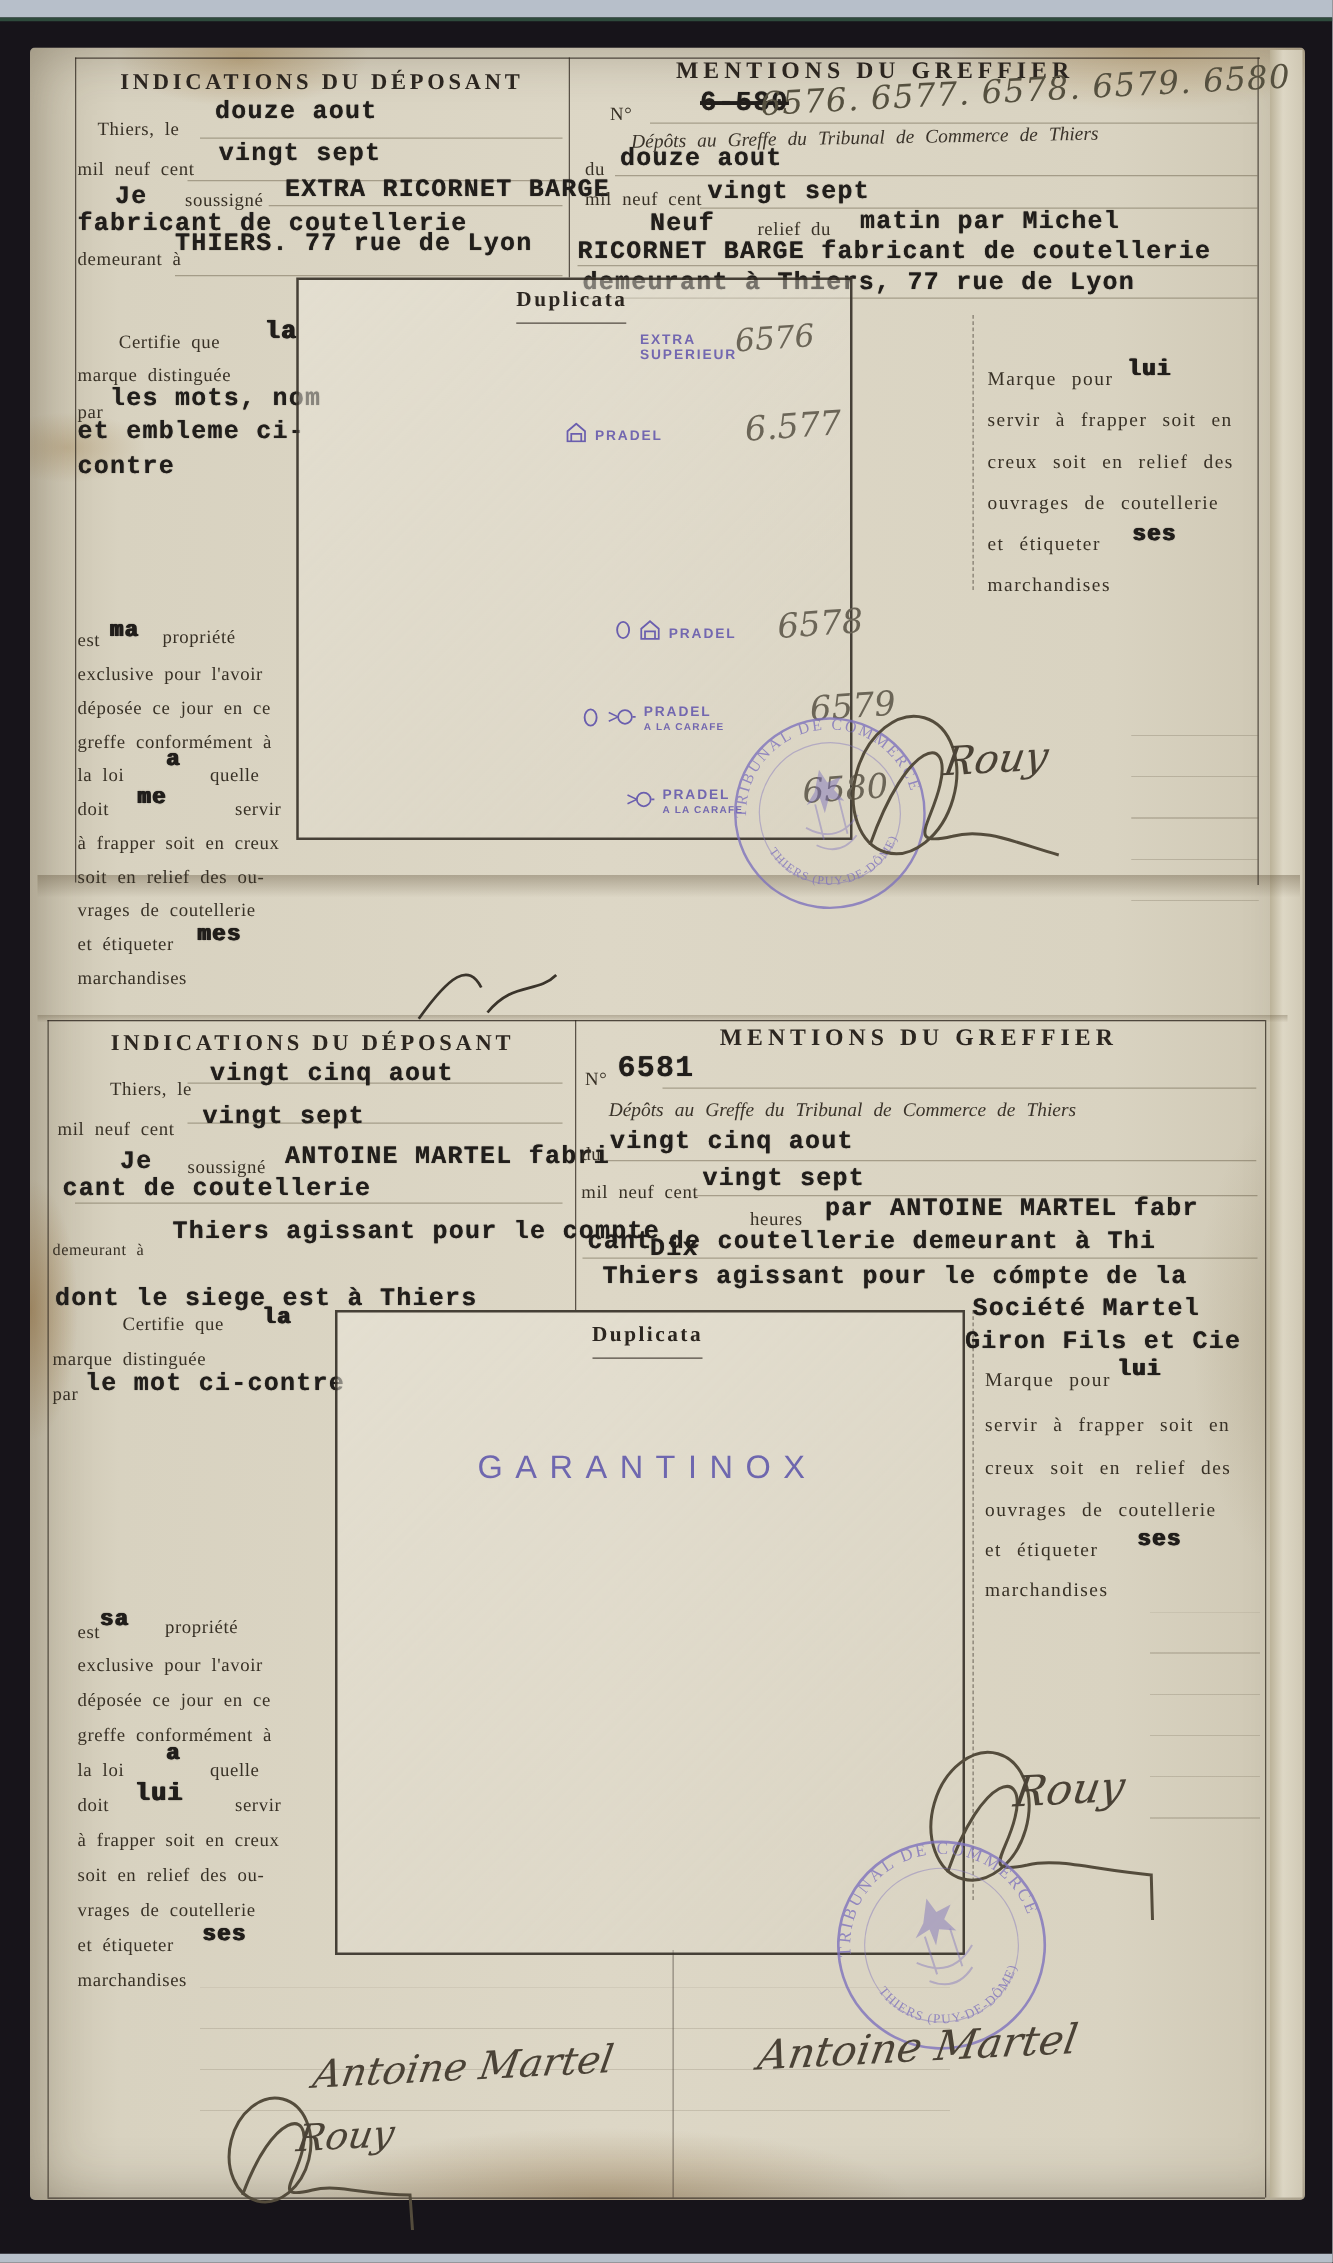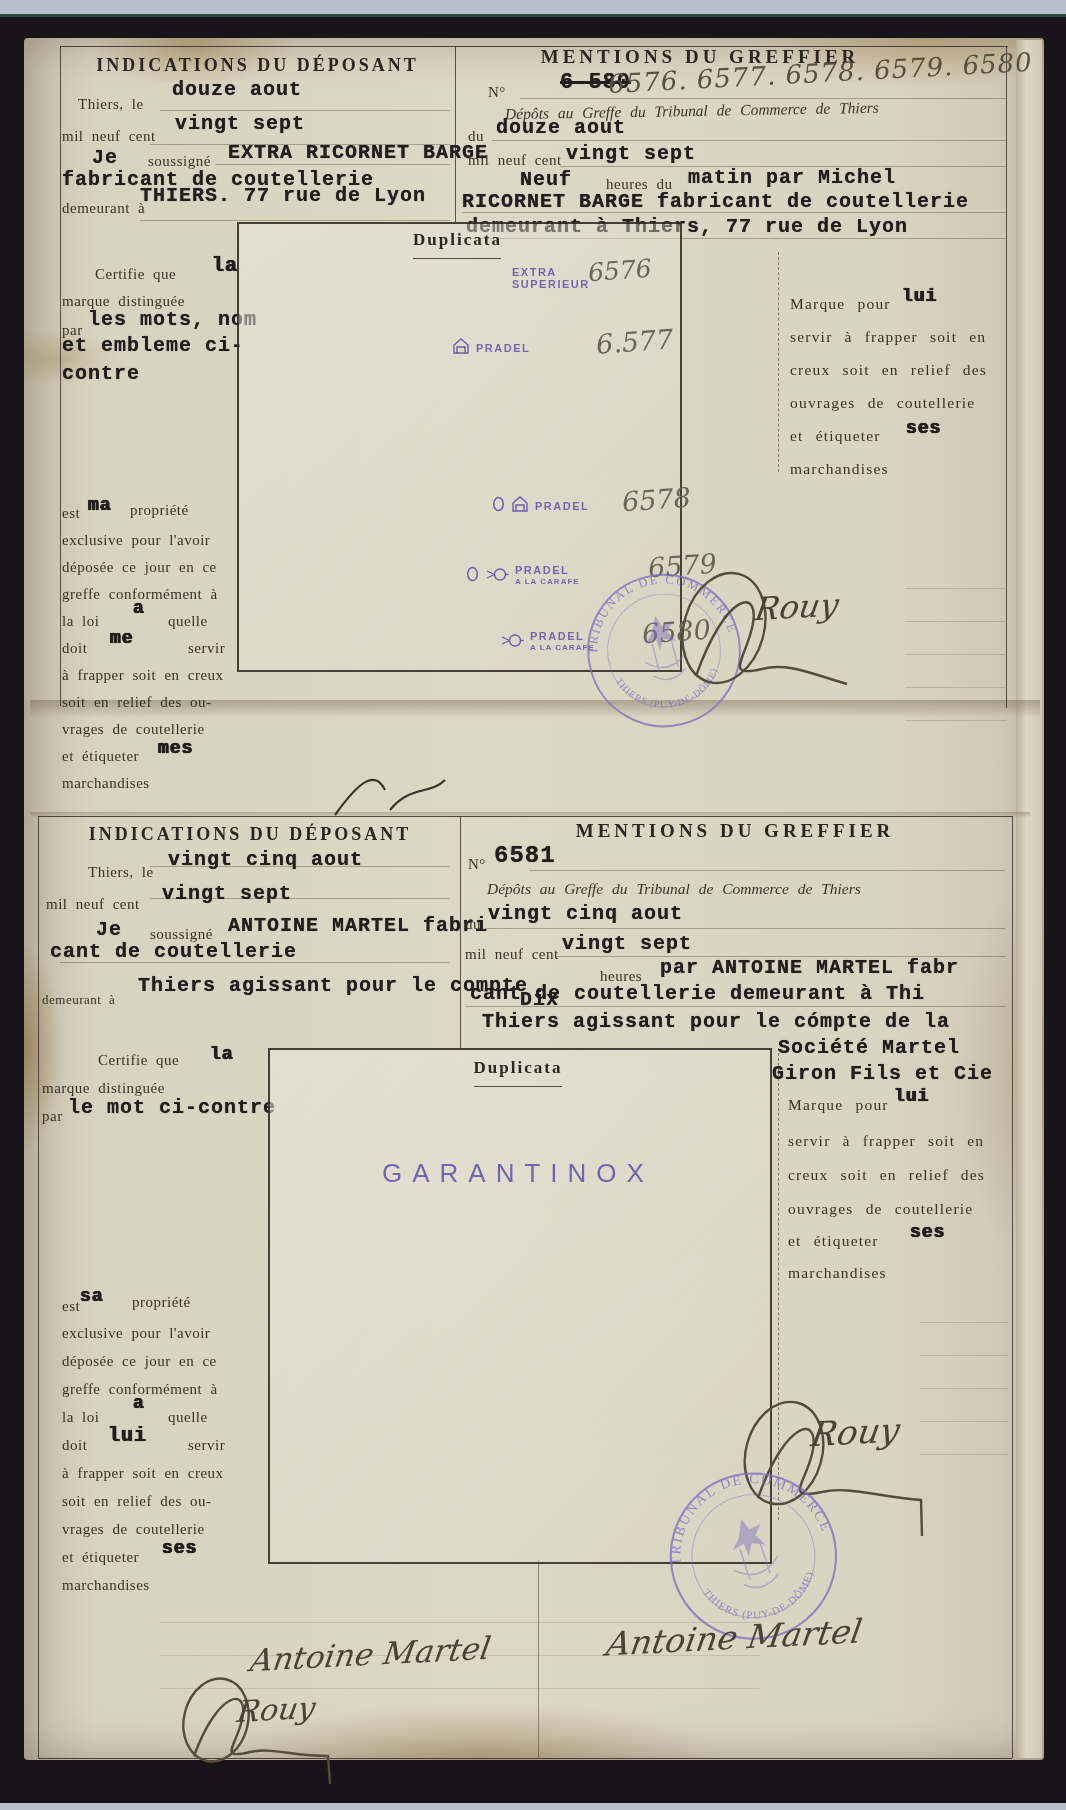--- a/index.html
+++ b/index.html
@@ -122,21 +122,21 @@
   <div class="title" style="left:480px;top:46px;width:440px;font-size:19px;letter-spacing:4px">MENTIONS DU GREFFIER</div>
   <span class="printed" style="left:488px;top:84px">N°</span>
   <span class="typed strike" style="left:560px;top:70px;font-size:22px">6-580</span>
   <span class="hand" style="left:608px;top:58px;font-size:26px;transform:rotate(-3deg);letter-spacing:1px">6576. 6577. 6578. 6579. 6580</span>
   <span class="ital" style="left:505px;top:102px;transform:rotate(-1deg)">Dépôts au Greffe du Tribunal de Commerce de Thiers</span>
   <span class="printed" style="left:468px;top:128px">du</span>
   <span class="typed" style="left:496px;top:116px">douze aout</span>
   <span class="printed" style="left:468px;top:152px">mil neuf cent</span>
   <span class="typed" style="left:566px;top:142px">vingt sept</span>
   <span class="typed" style="left:520px;top:168px">Neuf</span>
-  <span class="printed" style="left:606px;top:176px">heures du</span>
+  <span class="printed" style="left:606px;top:176px">relief du</span>
   <span class="typed" style="left:688px;top:166px">matin par Michel</span>
   <span class="typed" style="left:462px;top:190px">RICORNET BARGE fabricant de coutellerie</span>
   <span class="typed" style="left:466px;top:215px">demeurant à Thiers, 77 rue de Lyon</span>
   <span class="printed sp" style="left:790px;top:295px">Marque pour</span>
   <span class="typed heavy small" style="left:902px;top:286px">lui</span>
   <span class="printed sp" style="left:790px;top:328px">servir à frapper soit en</span>
   <span class="printed sp" style="left:790px;top:361px">creux soit en relief des</span>
   <span class="printed sp" style="left:790px;top:394px">ouvrages de coutellerie</span>
   <span class="printed sp" style="left:790px;top:427px">et étiqueter</span>
   <span class="typed heavy small" style="left:906px;top:418px">ses</span>
@@ -248,20 +248,21 @@
   <span class="printed" style="left:88px;top:864px">Thiers, le</span>
   <span class="typed" style="left:168px;top:848px">vingt cinq aout</span>
   <span class="printed" style="left:46px;top:896px">mil neuf cent</span>
   <span class="typed" style="left:162px;top:882px">vingt sept</span>
   <span class="typed" style="left:96px;top:918px">Je</span>
   <span class="printed" style="left:150px;top:926px">soussigné</span>
   <span class="typed" style="left:228px;top:914px">ANTOINE MARTEL fabri</span>
   <span class="typed" style="left:50px;top:940px">cant de coutellerie</span>
   <span class="printed" style="left:42px;top:992px;font-size:13px">demeurant à</span>
   <span class="typed" style="left:138px;top:974px">Thiers agissant pour le compte</span>
+  <span class="typed" style="left:44px;top:1028px">dont le siege est à Thiers</span>
   <span class="printed" style="left:98px;top:1052px">Certifie que</span>
   <span class="typed heavy small" style="left:210px;top:1044px">la</span>
   <span class="printed" style="left:42px;top:1080px">marque distinguée</span>
   <span class="printed" style="left:42px;top:1108px">par</span>
   <span class="typed" style="left:68px;top:1096px">le mot ci-contre</span>
 
   <span class="printed" style="left:62px;top:1298px">est</span>
   <span class="typed heavy small" style="left:80px;top:1286px">sa</span>
   <span class="printed" style="left:132px;top:1294px">propriété</span>
   <span class="printed" style="left:62px;top:1325px">exclusive pour l'avoir</span>

